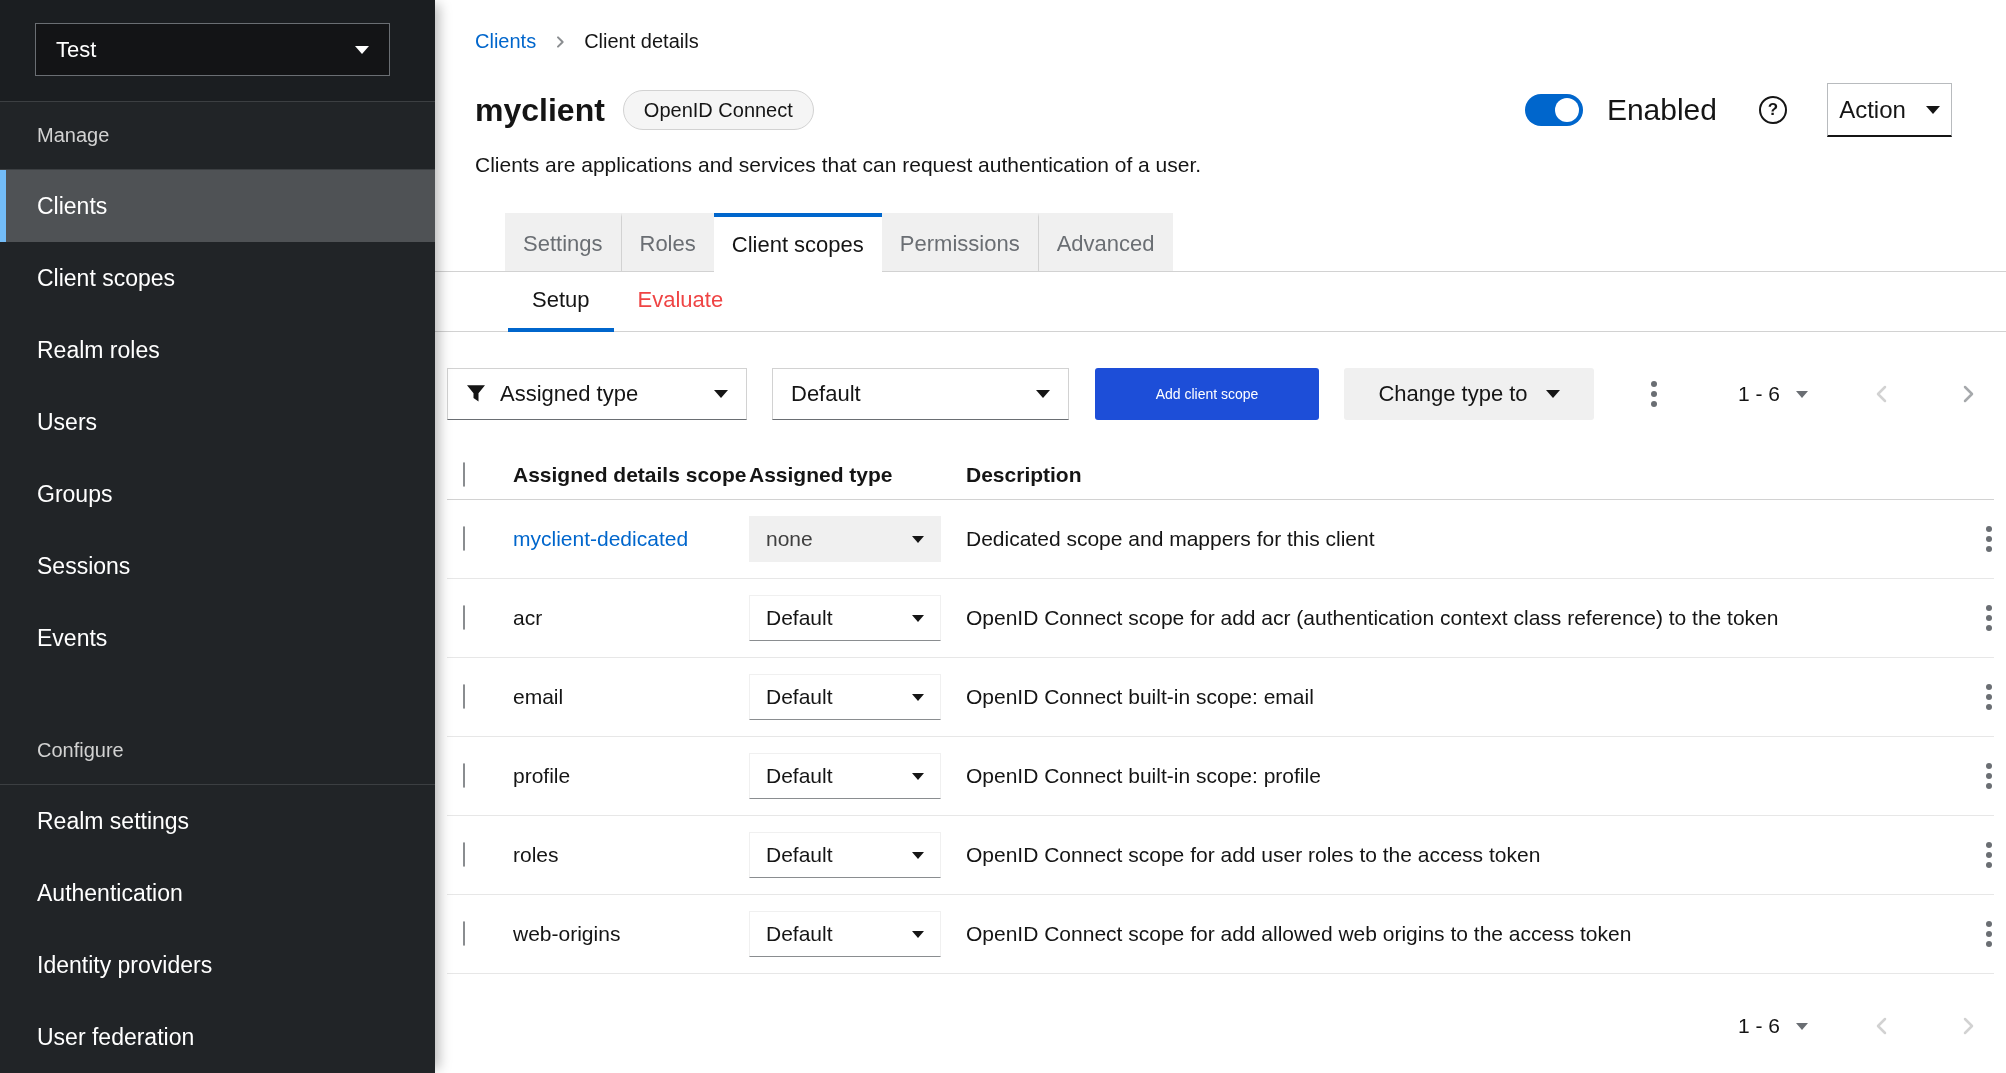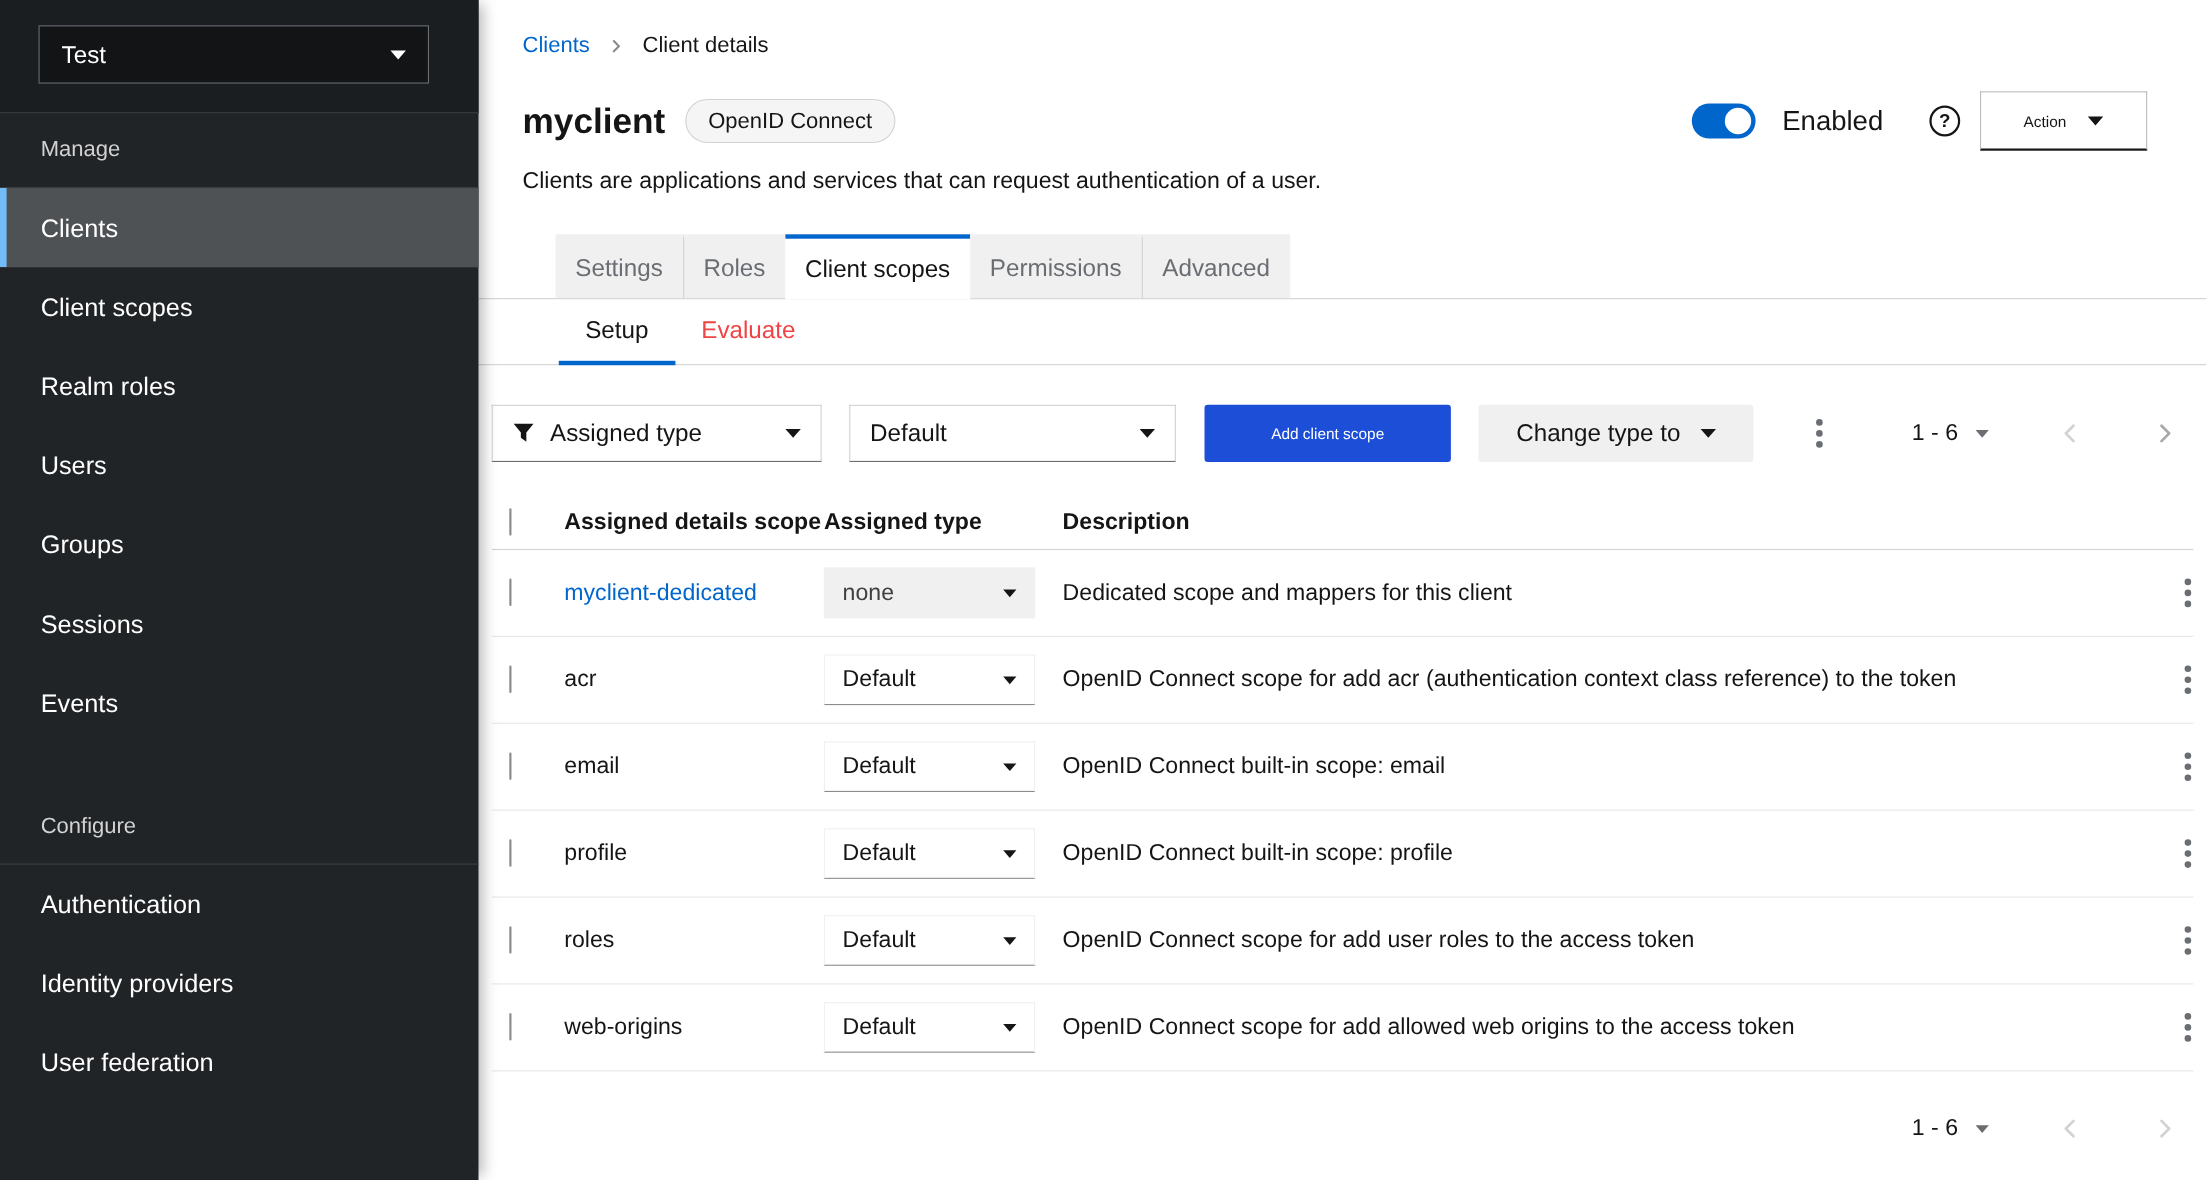--- a/index.html
+++ b/index.html
@@ -20,23 +20,23 @@
   .page-header { padding:30px 54px 0 40px; }
   .breadcrumb { display:flex; align-items:center; gap:16px; font-size:20px; }
   .breadcrumb a { color:#0066cc; text-decoration:none; cursor:pointer; }
   .crumb-sep { color:#8a8d90; display:flex; }
   .title-row { display:flex; align-items:center; margin-top:30px; }
   .title-row h1 { font-size:32px; font-weight:700; color:#151515; }
   .badge { margin-left:18px; height:40px; line-height:38px; padding:0 20px; border:1px solid #d2d2d2; background:#f5f5f5; border-radius:20px; font-size:20px; color:#151515; }
   .controls { margin-left:auto; display:flex; align-items:center; }
   .toggle { width:58px; height:32px; border-radius:16px; background:#0066cc; position:relative; cursor:pointer; flex-shrink:0; }
   .toggle .knob { position:absolute; top:4px; right:4px; width:24px; height:24px; border-radius:50%; background:#fff; }
-  .enabled-label { margin-left:24px; font-size:25px;text-align:center; }
+  .enabled-label { margin-left:24px; font-size:30px;text-align:center; }
   .help-icon { margin-left:42px; width:28px; height:28px; border:2.5px solid #151515; border-radius:50%; display:flex; align-items:center; justify-content:center; font-size:17px; font-weight:700; cursor:pointer; }
-  .action-dd { margin-left:18px; width:152px; height:54px; border:1px solid #b8bbbe; border-bottom:2px solid #151515; background:#fff; display:flex; align-items:center; justify-content:center; gap:20px; font-size:14px; cursor:pointer; }
+  .action-dd { margin-left:40px; width:125px; height:54px; border:1px solid #b8bbbe; border-bottom:2px solid #151515; background:#fff; display:flex; align-items:center; justify-content:center; gap:20px; font-size:24px; cursor:pointer; }
   .subtitle { margin-top:16px; font-size:21px; color:#151515; }
 
   .caret { width:0; height:0; border-left:7px solid transparent; border-right:7px solid transparent; border-top:8px solid #151515; }
   .caret.white { border-top-color:#fff; }
   .caret.gray { border-top-color:#6a6e73; }
   .caret.sm { border-left-width:6px; border-right-width:6px; border-top-width:7px; }
 
   
   .tabs-row { display:flex; margin-top:36px; padding-left:70px; border-bottom:1px solid #d2d2d2; }
   .tab { height:58px; padding:0 18px; display:flex; align-items:center; background:#f0f0f0; color:#6a6e73; font-size:22px; border-top:4px solid transparent; cursor:pointer; }
@@ -96,20 +96,21 @@
       <div class="nav-item active">Clients</div>
       <div class="nav-item">Client scopes</div>
       <div class="nav-item">Realm roles</div>
       <div class="nav-item">Users</div>
       <div class="nav-item">Groups</div>
       <div class="nav-item">Sessions</div>
       <div class="nav-item">Events</div>
     </div>
     <div class="nav-group configure">
       <div class="nav-section-title">Configure</div>
+      <div class="nav-item">Realm settings</div>
       <div class="nav-item">Authentication</div>
       <div class="nav-item">Identity providers</div>
       <div class="nav-item">User federation</div>
     </div>
   </nav>
 </aside>
 
 <main class="main">
   <div class="page-header">
     <div class="breadcrumb">

